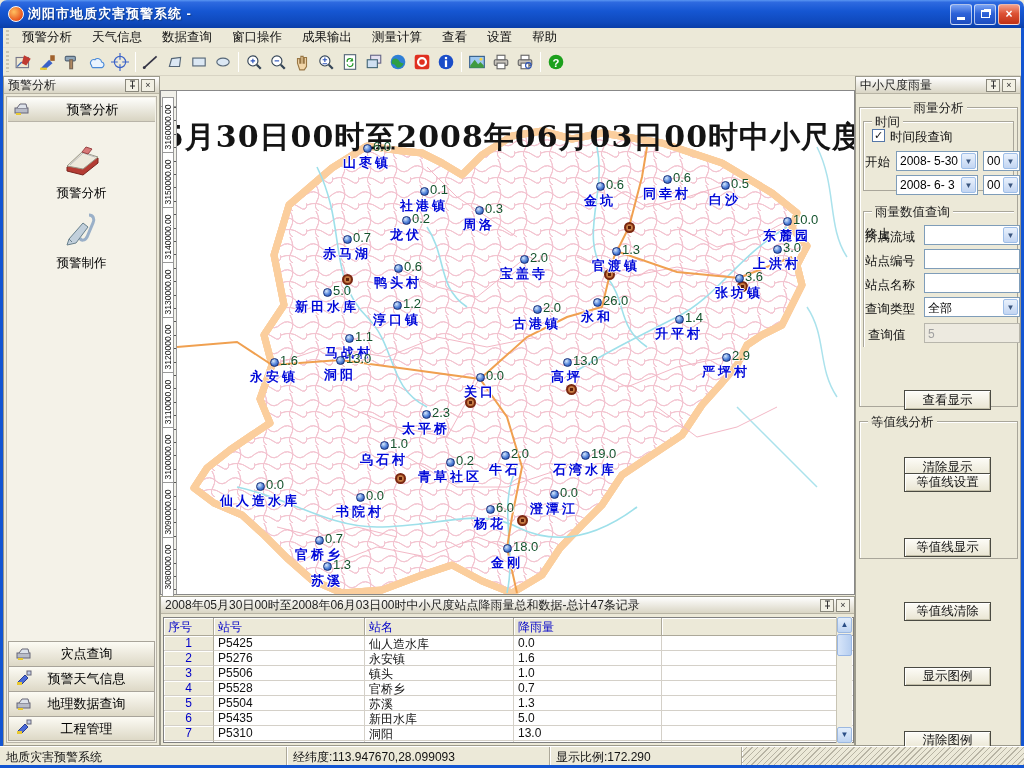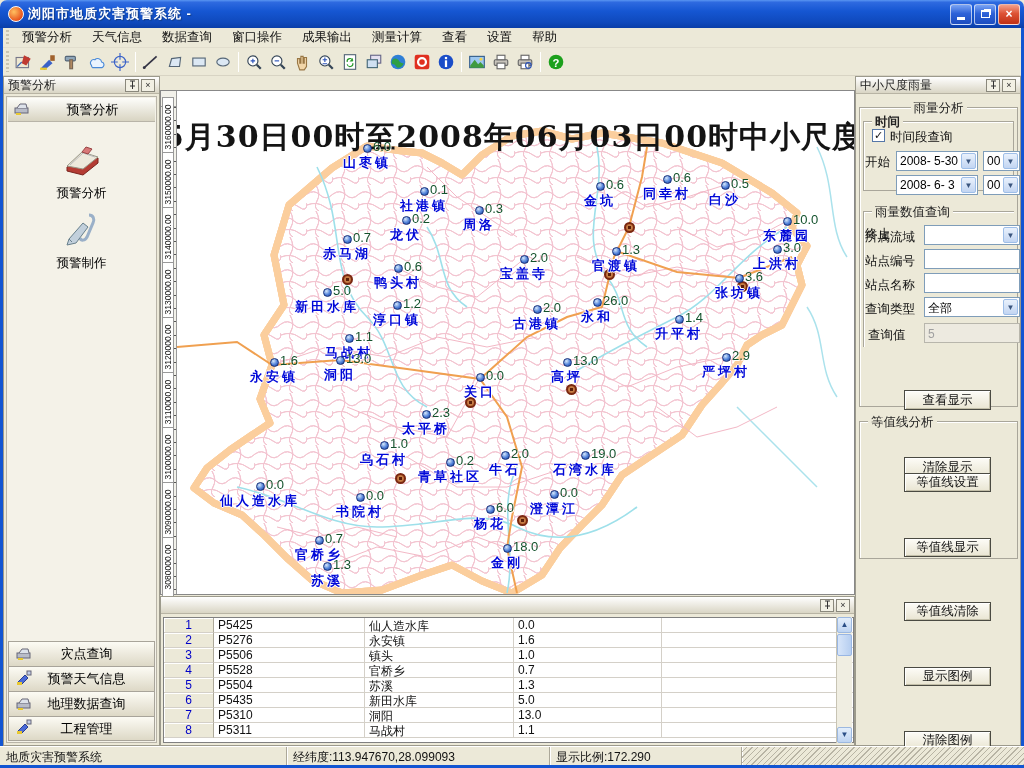--- a/index.html
+++ b/index.html
@@ -642,21 +642,21 @@
             <path d="M2 1h5M4.5 1v5M2 6h5M4.5 6v3"></path>
           </svg></span>
       <span class="mini-btn">×</span>
     </span>
   </div>
 
   <div class="groupbox" style="left:3px;top:30px;width:159px;height:300px;">
     <span class="gb-label center">雨量分析</span>
   </div>
 
-  <div class="groupbox" style="left:7px;top:44px;width:151px;height:70px;font-weight:bold;">
+  <div class="groupbox" style="left:7px;top:44px;width:151px;height:70px;">
     <span class="gb-label">时间</span>
   </div>
   <span class="checkbox" style="left:16px;top:52px;">✓</span>
   <span class="rp-row-label" style="left:34px;top:52px;">时间段查询</span>
   <span class="rp-row-label" style="left:9px;top:77px;">开始</span>
   <div class="combo" style="left:40px;top:74px;width:82px;"><span>2008- 5-30</span><span class="arrow">▼</span></div>
   <div class="combo" style="left:127px;top:74px;width:37px;"><span>00</span><span class="arrow">▼</span></div>
   <span class="rp-row-label" style="left:9px;top:101px;margin-top:48px;">终止</span>
   <div class="combo" style="left:40px;top:98px;width:82px;"><span>2008- 6- 3</span><span class="arrow">▼</span></div>
   <div class="combo" style="left:127px;top:98px;width:37px;"><span>00</span><span class="arrow">▼</span></div>
@@ -689,28 +689,36 @@
   <button class="xp-btn" style="height:19px;">等值线设置</button>
       <button class="xp-btn" style="height:19px;">等值线显示</button>
       <button class="xp-btn" style="height:19px;">等值线清除</button>
       <button class="xp-btn" style="height:19px;">显示图例</button>
       <button class="xp-btn" style="height:19px;">清除图例</button>
     </div>
 </div>
 
 <div class="abs panel" style="left:160px;top:596px;width:695px;height:150px;">
   <div class="p-titlebar">
+    <span style="font-size:12px;">2008年05月30日00时至2008年06月03日00时中小尺度站点降雨量总和数据-总计47条记录</span>
     <span class="mini-btns">
       <span class="mini-btn"><svg width="9" height="10" viewBox="0 0 9 10" fill="none" stroke="#333">
             <path d="M2 1h5M4.5 1v5M2 6h5M4.5 6v3"></path>
           </svg></span>
       <span class="mini-btn">×</span>
     </span>
   </div>
   <div class="bp-table">
+    <div class="t-head">
+      <span class="c no">序号</span>
+      <span class="c id">站号</span>
+      <span class="c nm">站名</span>
+      <span class="c rn">降雨量</span>
+      <span class="c fill"></span>
+    </div>
     <div>
 
         <div class="t-row">
           <span class="c no">1</span>
           <span class="c id">P5425</span>
           <span class="c nm">仙人造水库</span>
           <span class="c rn">0.0</span>
           <span class="c fill"></span>
         </div>
 

